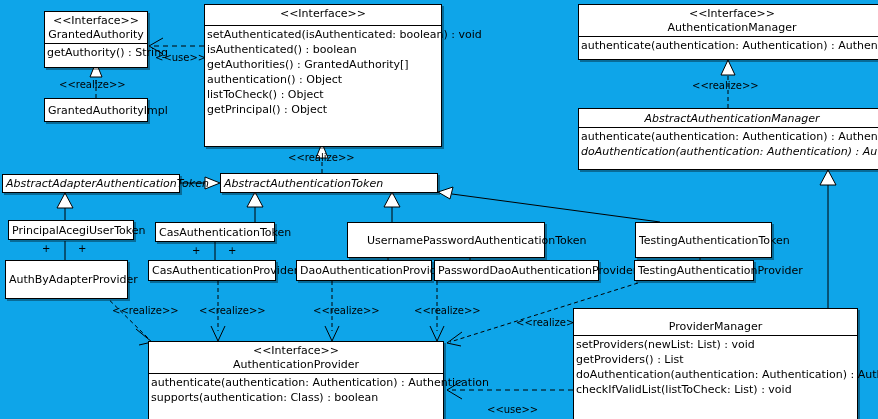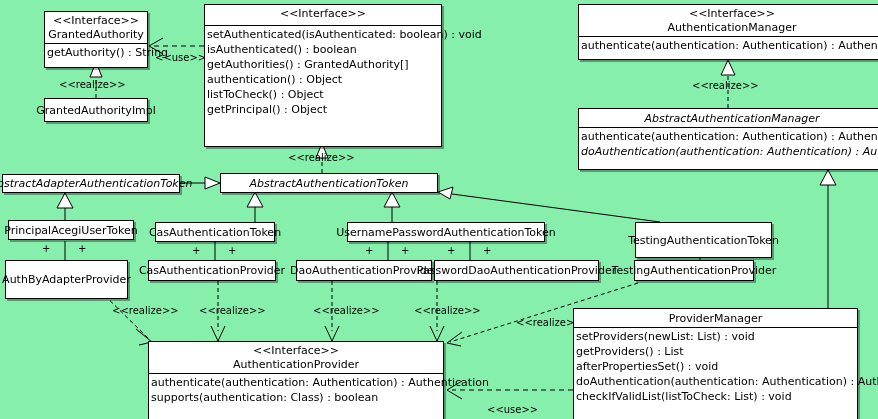--- a/index.html
+++ b/index.html
@@ -7,21 +7,21 @@
     padding: 0;
     background: #ececec;
   }
   body {
     font-family: "DejaVu Sans", sans-serif;
   }
   #canvas {
     position: relative;
     width: 878px;
     height: 419px;
-    background: #86efac;
+    background: #0ea5e9;
     overflow: hidden;
   }
   
   .uml-box {
     position: absolute;
     box-sizing: border-box;
     background: #ffffff;
     border: 1px solid #000000;
     box-shadow: 2px 2px 0 0 rgba(0,0,0,0.35);
     font-size: 11px;
@@ -62,21 +62,20 @@
     display: block;
     white-space: nowrap;
     font-size: 11px;
     padding: 2px 1px 2px 2px;
     overflow: visible;
   }
   .uml-members .m.ital { font-style: italic; }
   .simple-box {
     display: flex;
     align-items: center;
-    justify-content: center;
   }
   .simple-box .cname {
     white-space: nowrap;
     font-size: 11px;
     padding: 0 3px;
   }
   .simple-box.italic .cname { font-style: italic; }
   .lbl {
     position: absolute;
     font-size: 10px;
@@ -229,21 +228,21 @@
   </div>
 
   <div class="uml-box simple-box" style="left:8px; top:220px; width:126px; height:20px;">
     <span class="cname">PrincipalAcegiUserToken</span>
   </div>
 
   <div class="uml-box simple-box" style="left:155px; top:222px; width:120px; height:20px;">
     <span class="cname">CasAuthenticationToken</span>
   </div>
 
-  <div class="uml-box simple-box" style="left:347px; top:222px; width:198px; height:20px;">
+  <div class="uml-box simple-box" style="left:347px; top:222px; width:198px; height:36px;padding-left:16px;">
     <span class="cname">UsernamePasswordAuthenticationToken</span>
   </div>
 
   <div class="uml-box simple-box" style="left:635px; top:222px; width:137px; height:36px;">
     <span class="cname">TestingAuthenticationToken</span>
   </div>
 
   <div class="uml-box simple-box" style="left:5px; top:260px; width:123px; height:39px;">
     <span class="cname">AuthByAdapterProvider</span>
   </div>
@@ -270,28 +269,27 @@
       <span class="cname">AuthenticationProvider</span>
     </div>
     <div class="uml-sep"></div>
     <div class="uml-members">
       <span class="m">authenticate(authentication: Authentication) : Authentication</span>
       <span class="m">supports(authentication: Class) : boolean</span>
     </div>
   </div>
 
   <div class="uml-box" style="left:573px; top:308px; width:285px; height:115px;">
-    <div class="uml-head" style="padding-top:4px; padding-bottom:3px;">
+    <div class="uml-head" style="padding-top:12px; padding-bottom:3px;">
       <span class="cname">ProviderManager</span>
     </div>
     <div class="uml-sep"></div>
     <div class="uml-members">
       <span class="m">setProviders(newList: List) : void</span>
       <span class="m">getProviders() : List</span>
-      <span class="m">afterPropertiesSet() : void</span>
       <span class="m">doAuthentication(authentication: Authentication) : Authentication</span>
       <span class="m">checkIfValidList(listToCheck: List) : void</span>
     </div>
   </div>
 
   <div class="lbl" style="left:155px; top:52px;">&lt;&lt;use&gt;&gt;</div>
 
   <div class="lbl" style="left:59px; top:79px;">&lt;&lt;realize&gt;&gt;</div>
 
   <div class="lbl" style="left:288px; top:152px;">&lt;&lt;realize&gt;&gt;</div>

